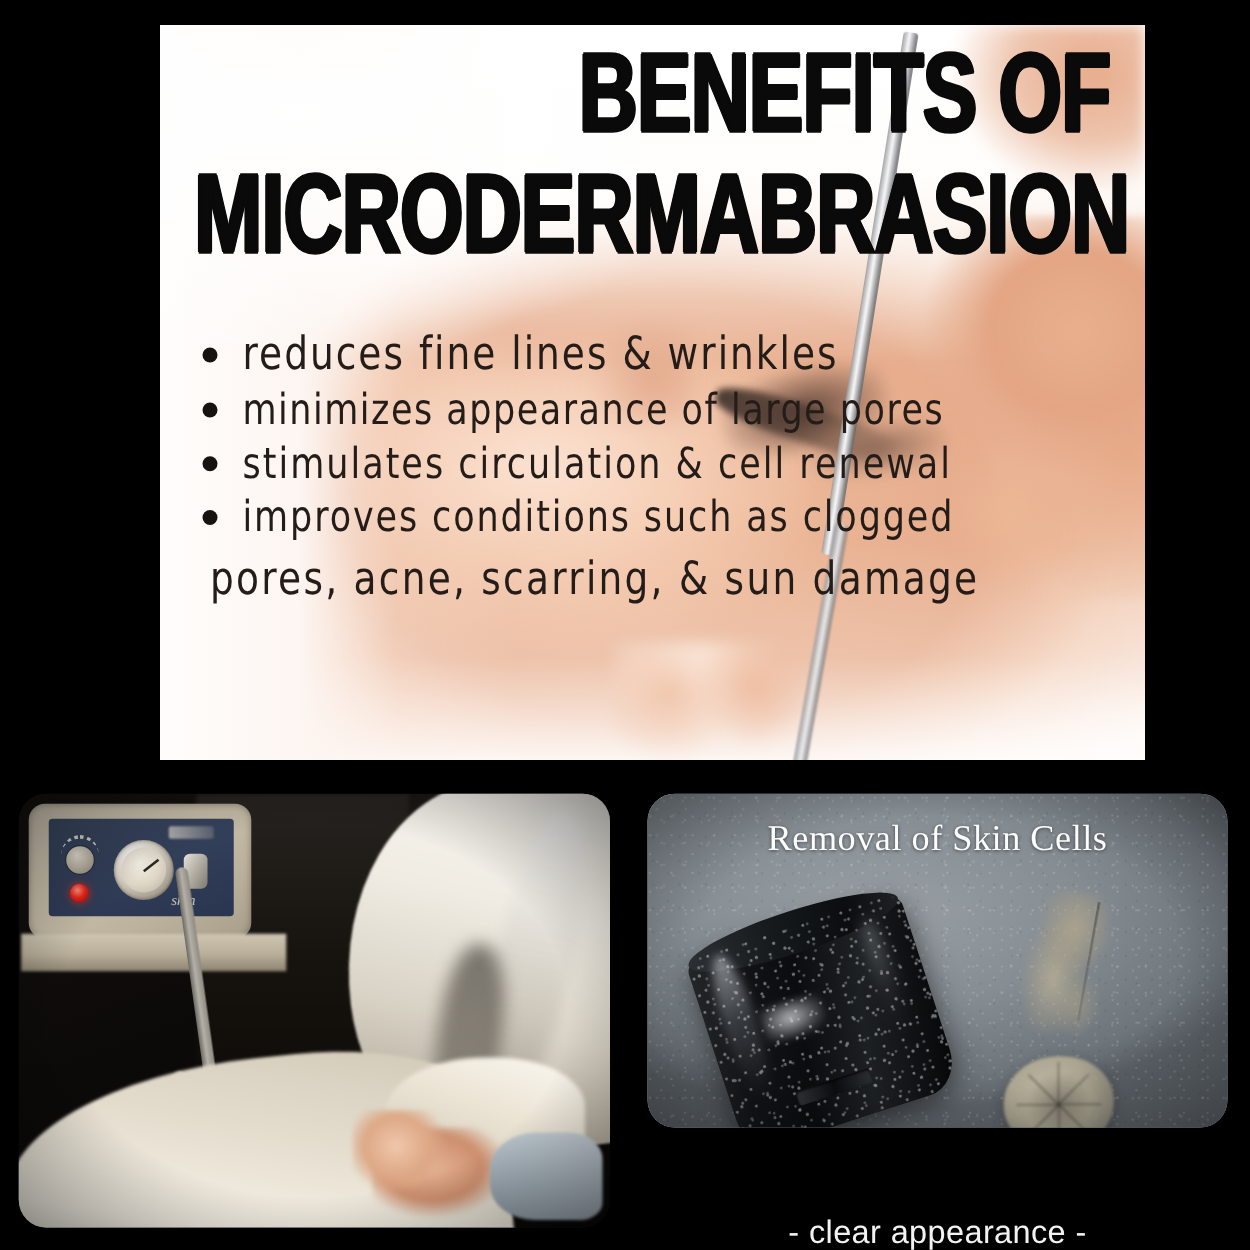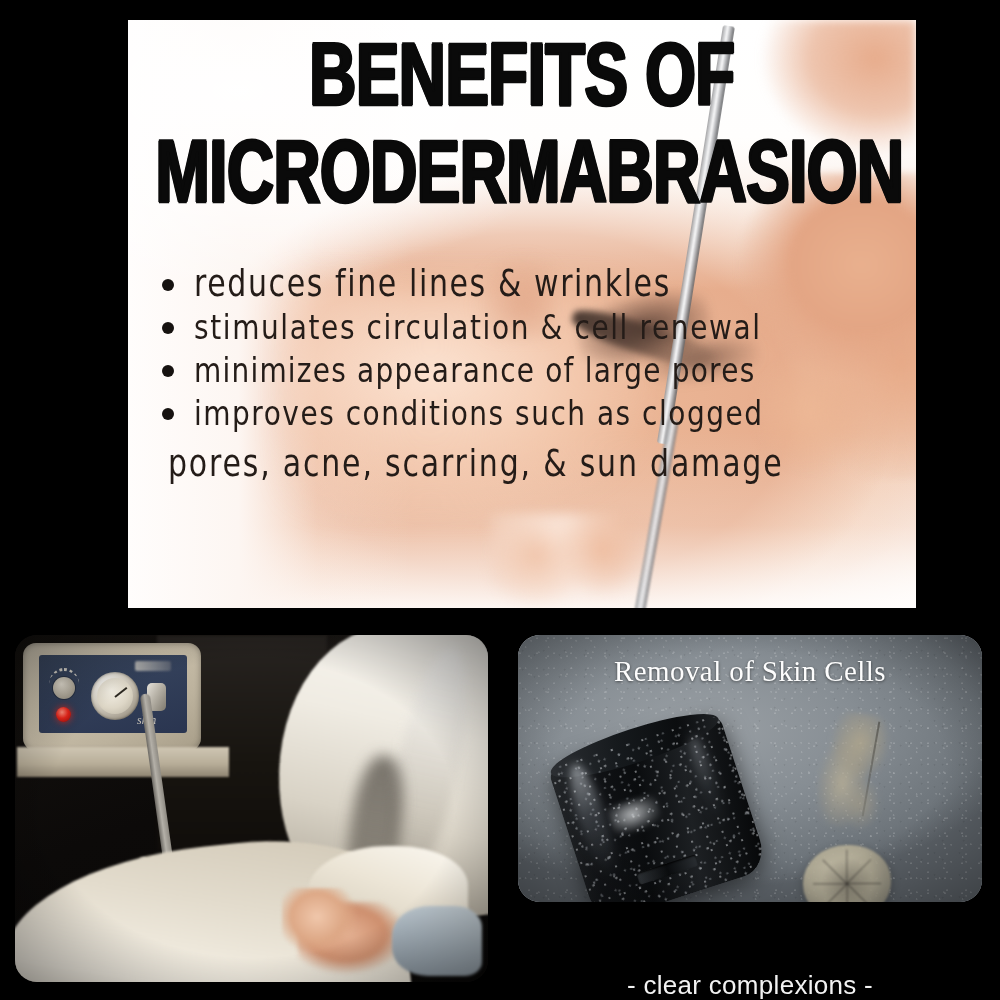--- a/index.html
+++ b/index.html
@@ -134,21 +134,21 @@
     background: linear-gradient(100deg, rgba(40,30,26,0.85) 0%, rgba(70,52,44,0.6) 45%, rgba(120,95,80,0) 95%);
     transform: rotate(18deg);
     border-radius: 40%;
     filter: blur(3px);
   }
 
   
   .headline {
     position: absolute;
     left: 0; right: 0; top: 12px;
-    text-align: center;
+    text-align: right;
     font-family: "Liberation Sans", sans-serif;
     font-weight: 700;
     color: #0d0d0d;
     letter-spacing: -0.5px;
     line-height: 0.96;
     -webkit-text-stroke: 0px;
   }
   .headline .h-line {
     display: block;
     font-size: 70px;
@@ -585,27 +585,27 @@
     <div class="headline">
       <span class="h-line l1">BENEFITS OF</span>
       <span class="h-line l2">MICRODERMABRASION</span>
     </div>
 
     <div class="bullets">
       <div class="b-row r1">
         <span class="b-dot"></span>
         <span class="b-text">reduces fine lines &amp; wrinkles</span>
       </div>
+      <div class="b-row r3">
+        <span class="b-dot"></span>
+        <span class="b-text">minimizes appearance of large pores</span>
+      </div>
       <div class="b-row r4">
         <span class="b-dot"></span>
         <span class="b-text">stimulates circulation &amp; cell renewal</span>
-      </div>
-      <div class="b-row r3">
-        <span class="b-dot"></span>
-        <span class="b-text">minimizes appearance of large pores</span>
       </div>
       <div class="b-row r5">
         <span class="b-dot"></span>
         <span class="b-text">improves conditions such as clogged</span>
       </div>
       <div class="b-cont">pores, acne, scarring, &amp; sun damage</div>
     </div>
   </div>
 
   <div class="panel-bl">
@@ -669,15 +669,15 @@
       <div class="clump-line" style="transform:rotate(180deg)"></div>
       <div class="clump-line" style="transform:rotate(225deg)"></div>
       <div class="clump-line" style="transform:rotate(270deg)"></div>
       <div class="clump-line" style="transform:rotate(315deg)"></div>
     </div>
 
     <div class="br-vignette"></div>
     <div class="br-title">Removal of Skin Cells</div>
   </div>
 
-  <div class="footer-caption">- clear complexions -</div>
+  <div class="footer-caption">- clear appearance -</div>
 
 </div>
 
 </body></html>

